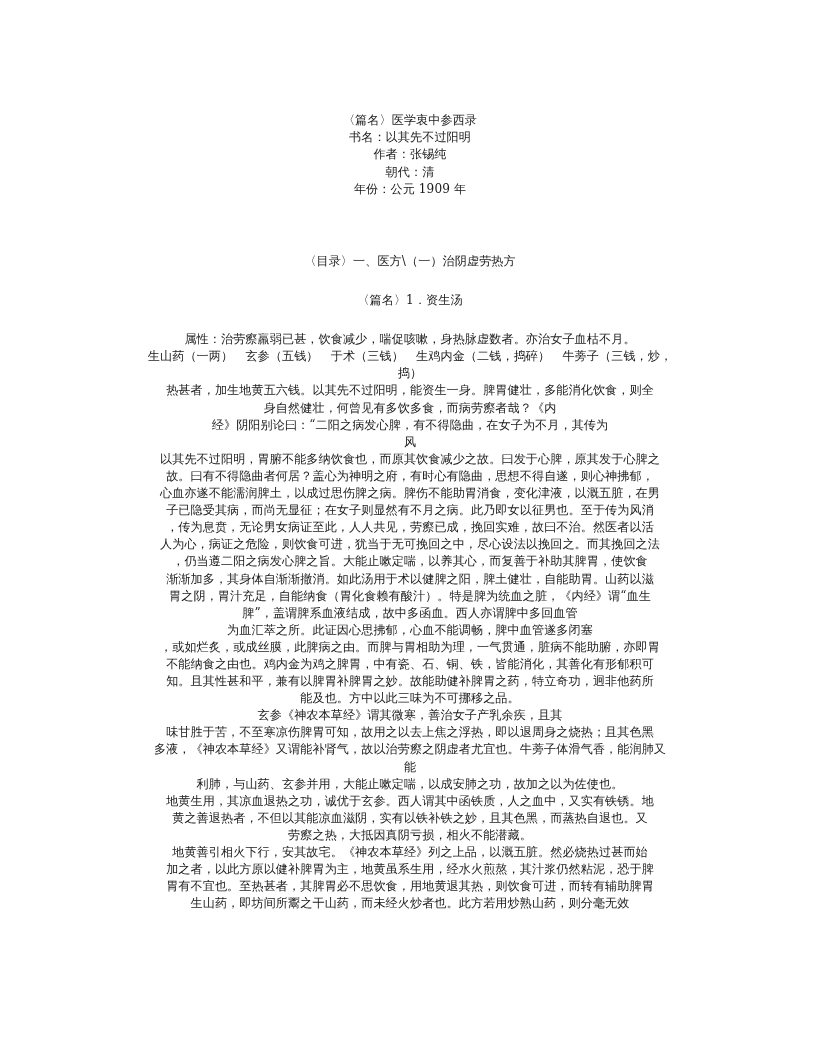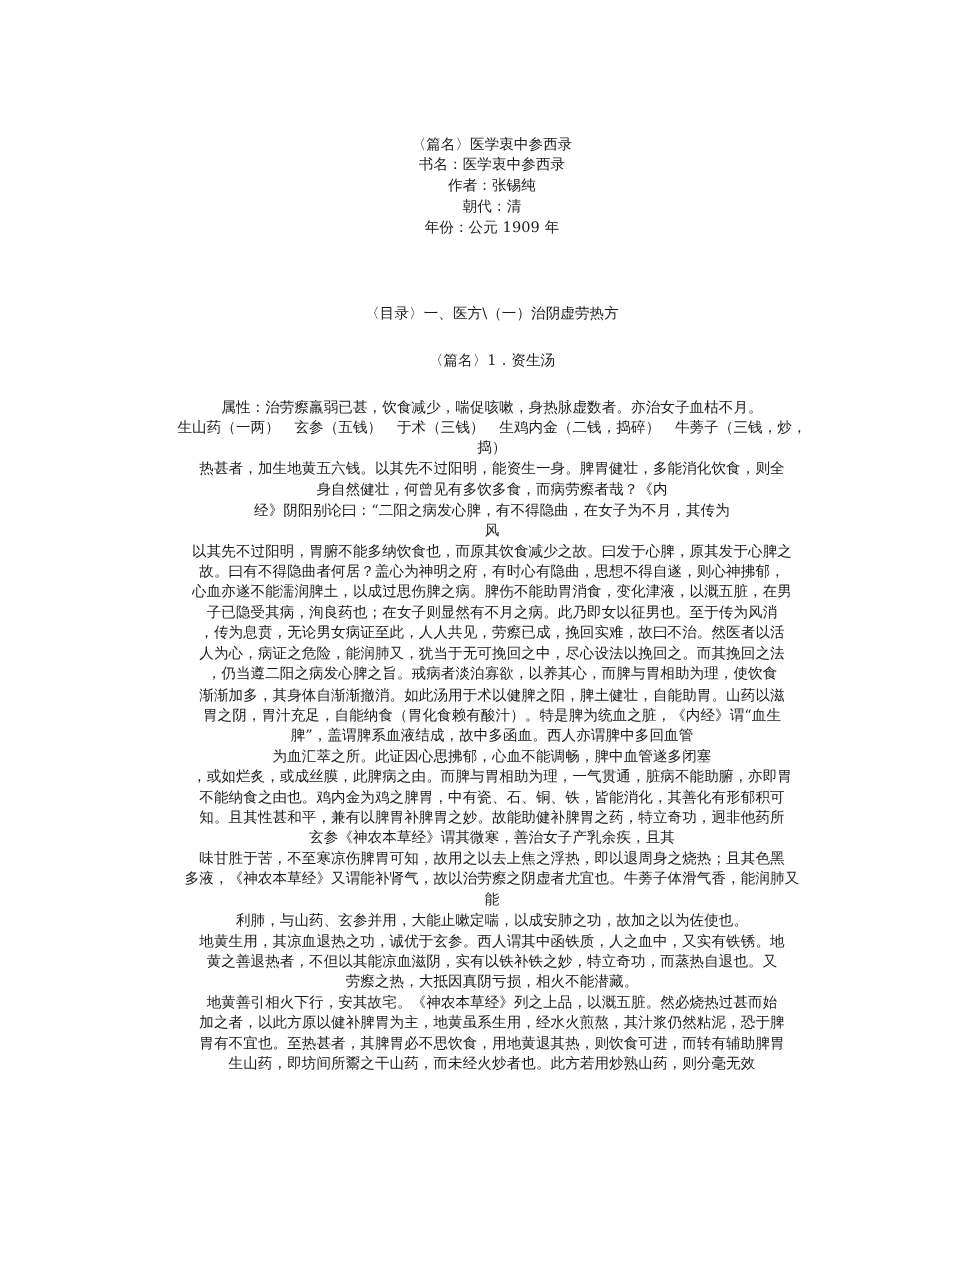--- a/index.html
+++ b/index.html
@@ -46,21 +46,21 @@
   .heading .doc-line { line-height: 17.1px; }
 </style>
 </head>
 <body>
 
 <div class="page">
   <div class="content">
 
     <div class="meta-block">
       <div class="doc-line">〈篇名〉医学衷中参西录</div>
-      <div class="doc-line">书名：医学衷中参西录</div>
+      <div class="doc-line">书名：以其先不过阳明</div>
       <div class="doc-line">作者：张锡纯</div>
       <div class="doc-line">朝代：清</div>
       <div class="doc-line">年份：公元 1909 年</div>
     </div>
 
     <div class="gap-lg"></div>
 
     <div class="heading">
       <div class="doc-line">〈目录〉一、医方\（一）治阴虚劳热方</div>
     </div>
@@ -77,38 +77,39 @@
       <div class="doc-line">属性：治劳瘵羸弱已甚，饮食减少，喘促咳嗽，身热脉虚数者。亦治女子血枯不月。</div>
       <div class="doc-line">生山药（一两）　玄参（五钱）　于术（三钱）　生鸡内金（二钱，捣碎）　牛蒡子（三钱，炒，</div>
       <div class="doc-line">捣）</div>
       <div class="doc-line">热甚者，加生地黄五六钱。以其先不过阳明，能资生一身。脾胃健壮，多能消化饮食，则全</div>
       <div class="doc-line">身自然健壮，何曾见有多饮多食，而病劳瘵者哉？《内</div>
       <div class="doc-line">经》阴阳别论曰：“二阳之病发心脾，有不得隐曲，在女子为不月，其传为</div>
       <div class="doc-line">风</div>
       <div class="doc-line">以其先不过阳明，胃腑不能多纳饮食也，而原其饮食减少之故。曰发于心脾，原其发于心脾之</div>
       <div class="doc-line">故。曰有不得隐曲者何居？盖心为神明之府，有时心有隐曲，思想不得自遂，则心神拂郁，</div>
       <div class="doc-line">心血亦遂不能濡润脾土，以成过思伤脾之病。脾伤不能助胃消食，变化津液，以溉五脏，在男</div>
-      <div class="doc-line">子已隐受其病，洵良药也；在女子则显然有不月之病。此乃即女以征男也。至于传为风消</div>
+      <div class="doc-line">子已隐受其病，而尚无显征；在女子则显然有不月之病。此乃即女以征男也。至于传为风消</div>
       <div class="doc-line">，传为息贲，无论男女病证至此，人人共见，劳瘵已成，挽回实难，故曰不治。然医者以活</div>
-      <div class="doc-line">人为心，病证之危险，能润肺又，犹当于无可挽回之中，尽心设法以挽回之。而其挽回之法</div>
-      <div class="doc-line">，仍当遵二阳之病发心脾之旨。戒病者淡泊寡欲，以养其心，而脾与胃相助为理，使饮食</div>
+      <div class="doc-line">人为心，病证之危险，则饮食可进，犹当于无可挽回之中，尽心设法以挽回之。而其挽回之法</div>
+      <div class="doc-line">，仍当遵二阳之病发心脾之旨。大能止嗽定喘，以养其心，而复善于补助其脾胃，使饮食</div>
       <div class="doc-line">渐渐加多，其身体自渐渐撤消。如此汤用于术以健脾之阳，脾土健壮，自能助胃。山药以滋</div>
       <div class="doc-line">胃之阴，胃汁充足，自能纳食（胃化食赖有酸汁）。特是脾为统血之脏，《内经》谓“血生</div>
       <div class="doc-line">脾”，盖谓脾系血液结成，故中多函血。西人亦谓脾中多回血管</div>
       <div class="doc-line">为血汇萃之所。此证因心思拂郁，心血不能调畅，脾中血管遂多闭塞</div>
       <div class="doc-line">，或如烂炙，或成丝膜，此脾病之由。而脾与胃相助为理，一气贯通，脏病不能助腑，亦即胃</div>
       <div class="doc-line">不能纳食之由也。鸡内金为鸡之脾胃，中有瓷、石、铜、铁，皆能消化，其善化有形郁积可</div>
       <div class="doc-line">知。且其性甚和平，兼有以脾胃补脾胃之妙。故能助健补脾胃之药，特立奇功，迥非他药所</div>
+      <div class="doc-line">能及也。方中以此三味为不可挪移之品。</div>
       <div class="doc-line">玄参《神农本草经》谓其微寒，善治女子产乳余疾，且其</div>
       <div class="doc-line">味甘胜于苦，不至寒凉伤脾胃可知，故用之以去上焦之浮热，即以退周身之烧热；且其色黑</div>
       <div class="doc-line">多液，《神农本草经》又谓能补肾气，故以治劳瘵之阴虚者尤宜也。牛蒡子体滑气香，能润肺又</div>
       <div class="doc-line">能</div>
       <div class="doc-line">利肺，与山药、玄参并用，大能止嗽定喘，以成安肺之功，故加之以为佐使也。</div>
       <div class="doc-line">地黄生用，其凉血退热之功，诚优于玄参。西人谓其中函铁质，人之血中，又实有铁锈。地</div>
-      <div class="doc-line">黄之善退热者，不但以其能凉血滋阴，实有以铁补铁之妙，特立奇功，而蒸热自退也。又</div>
+      <div class="doc-line">黄之善退热者，不但以其能凉血滋阴，实有以铁补铁之妙，且其色黑，而蒸热自退也。又</div>
       <div class="doc-line">劳瘵之热，大抵因真阴亏损，相火不能潜藏。</div>
       <div class="doc-line">地黄善引相火下行，安其故宅。《神农本草经》列之上品，以溉五脏。然必烧热过甚而始</div>
       <div class="doc-line">加之者，以此方原以健补脾胃为主，地黄虽系生用，经水火煎熬，其汁浆仍然粘泥，恐于脾</div>
       <div class="doc-line">胃有不宜也。至热甚者，其脾胃必不思饮食，用地黄退其热，则饮食可进，而转有辅助脾胃</div>
       <div class="doc-line">生山药，即坊间所鬻之干山药，而未经火炒者也。此方若用炒熟山药，则分毫无效</div>
     </div>
 
   </div>
 </div>
 

